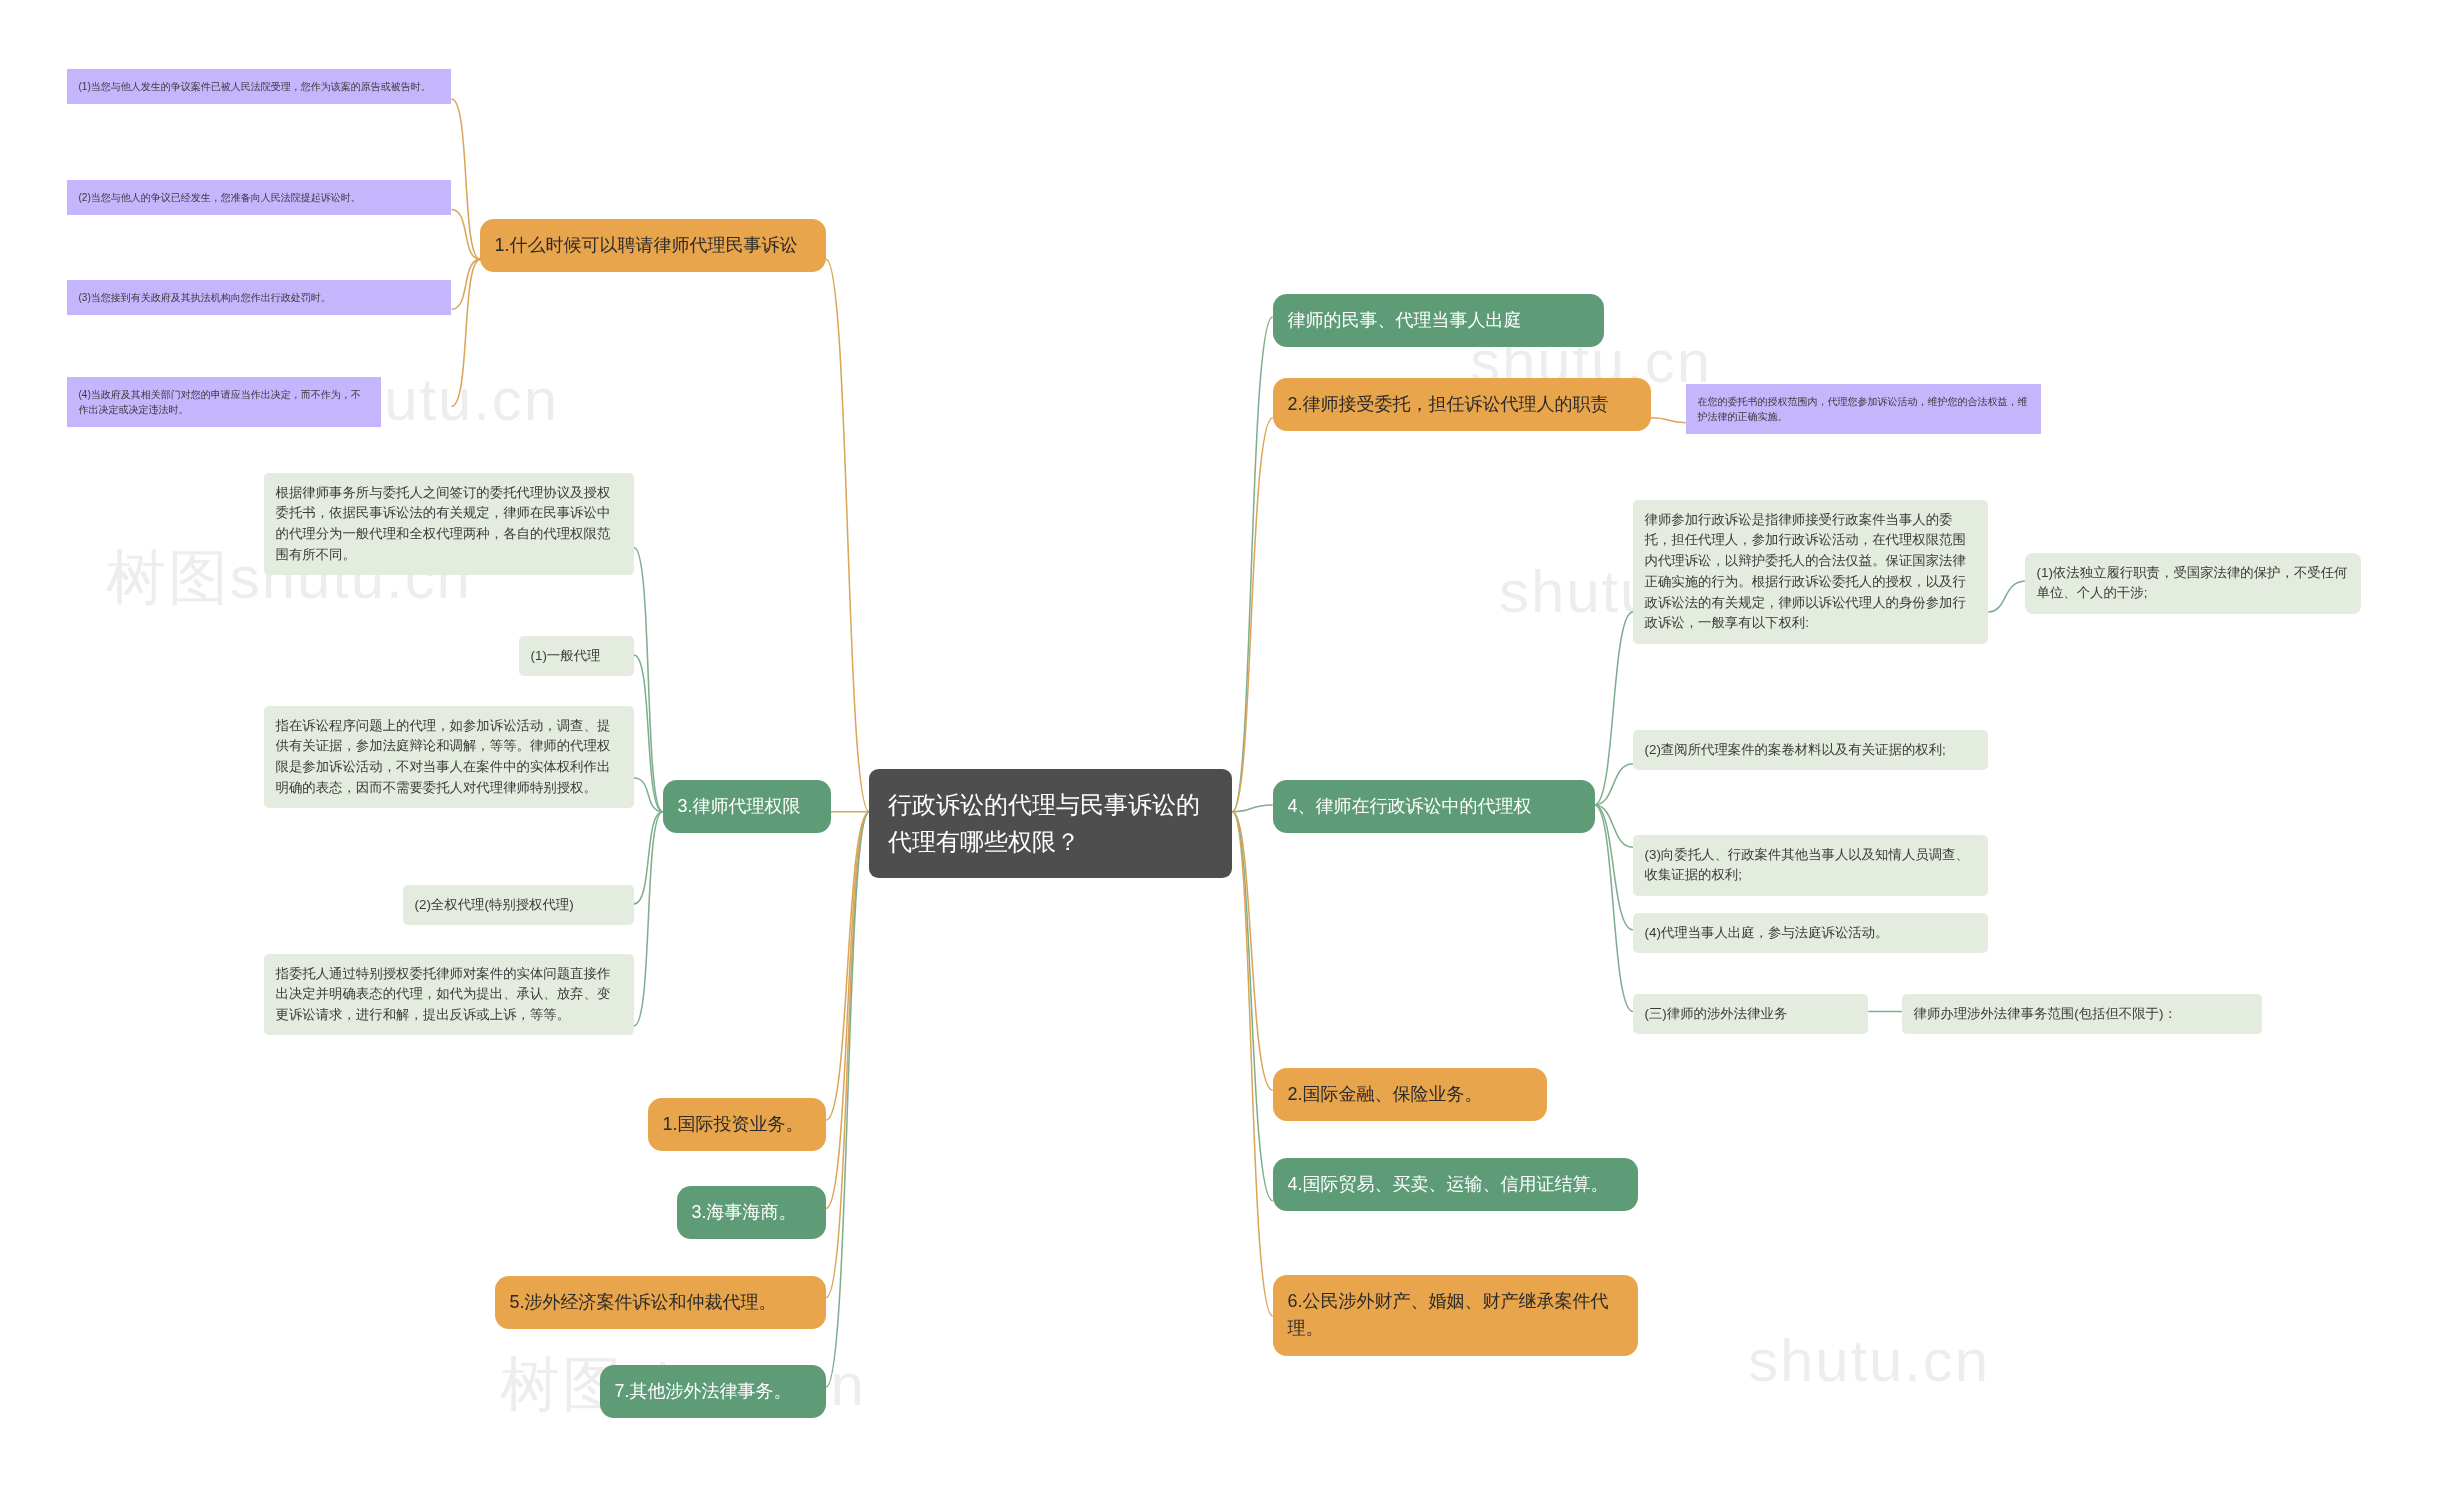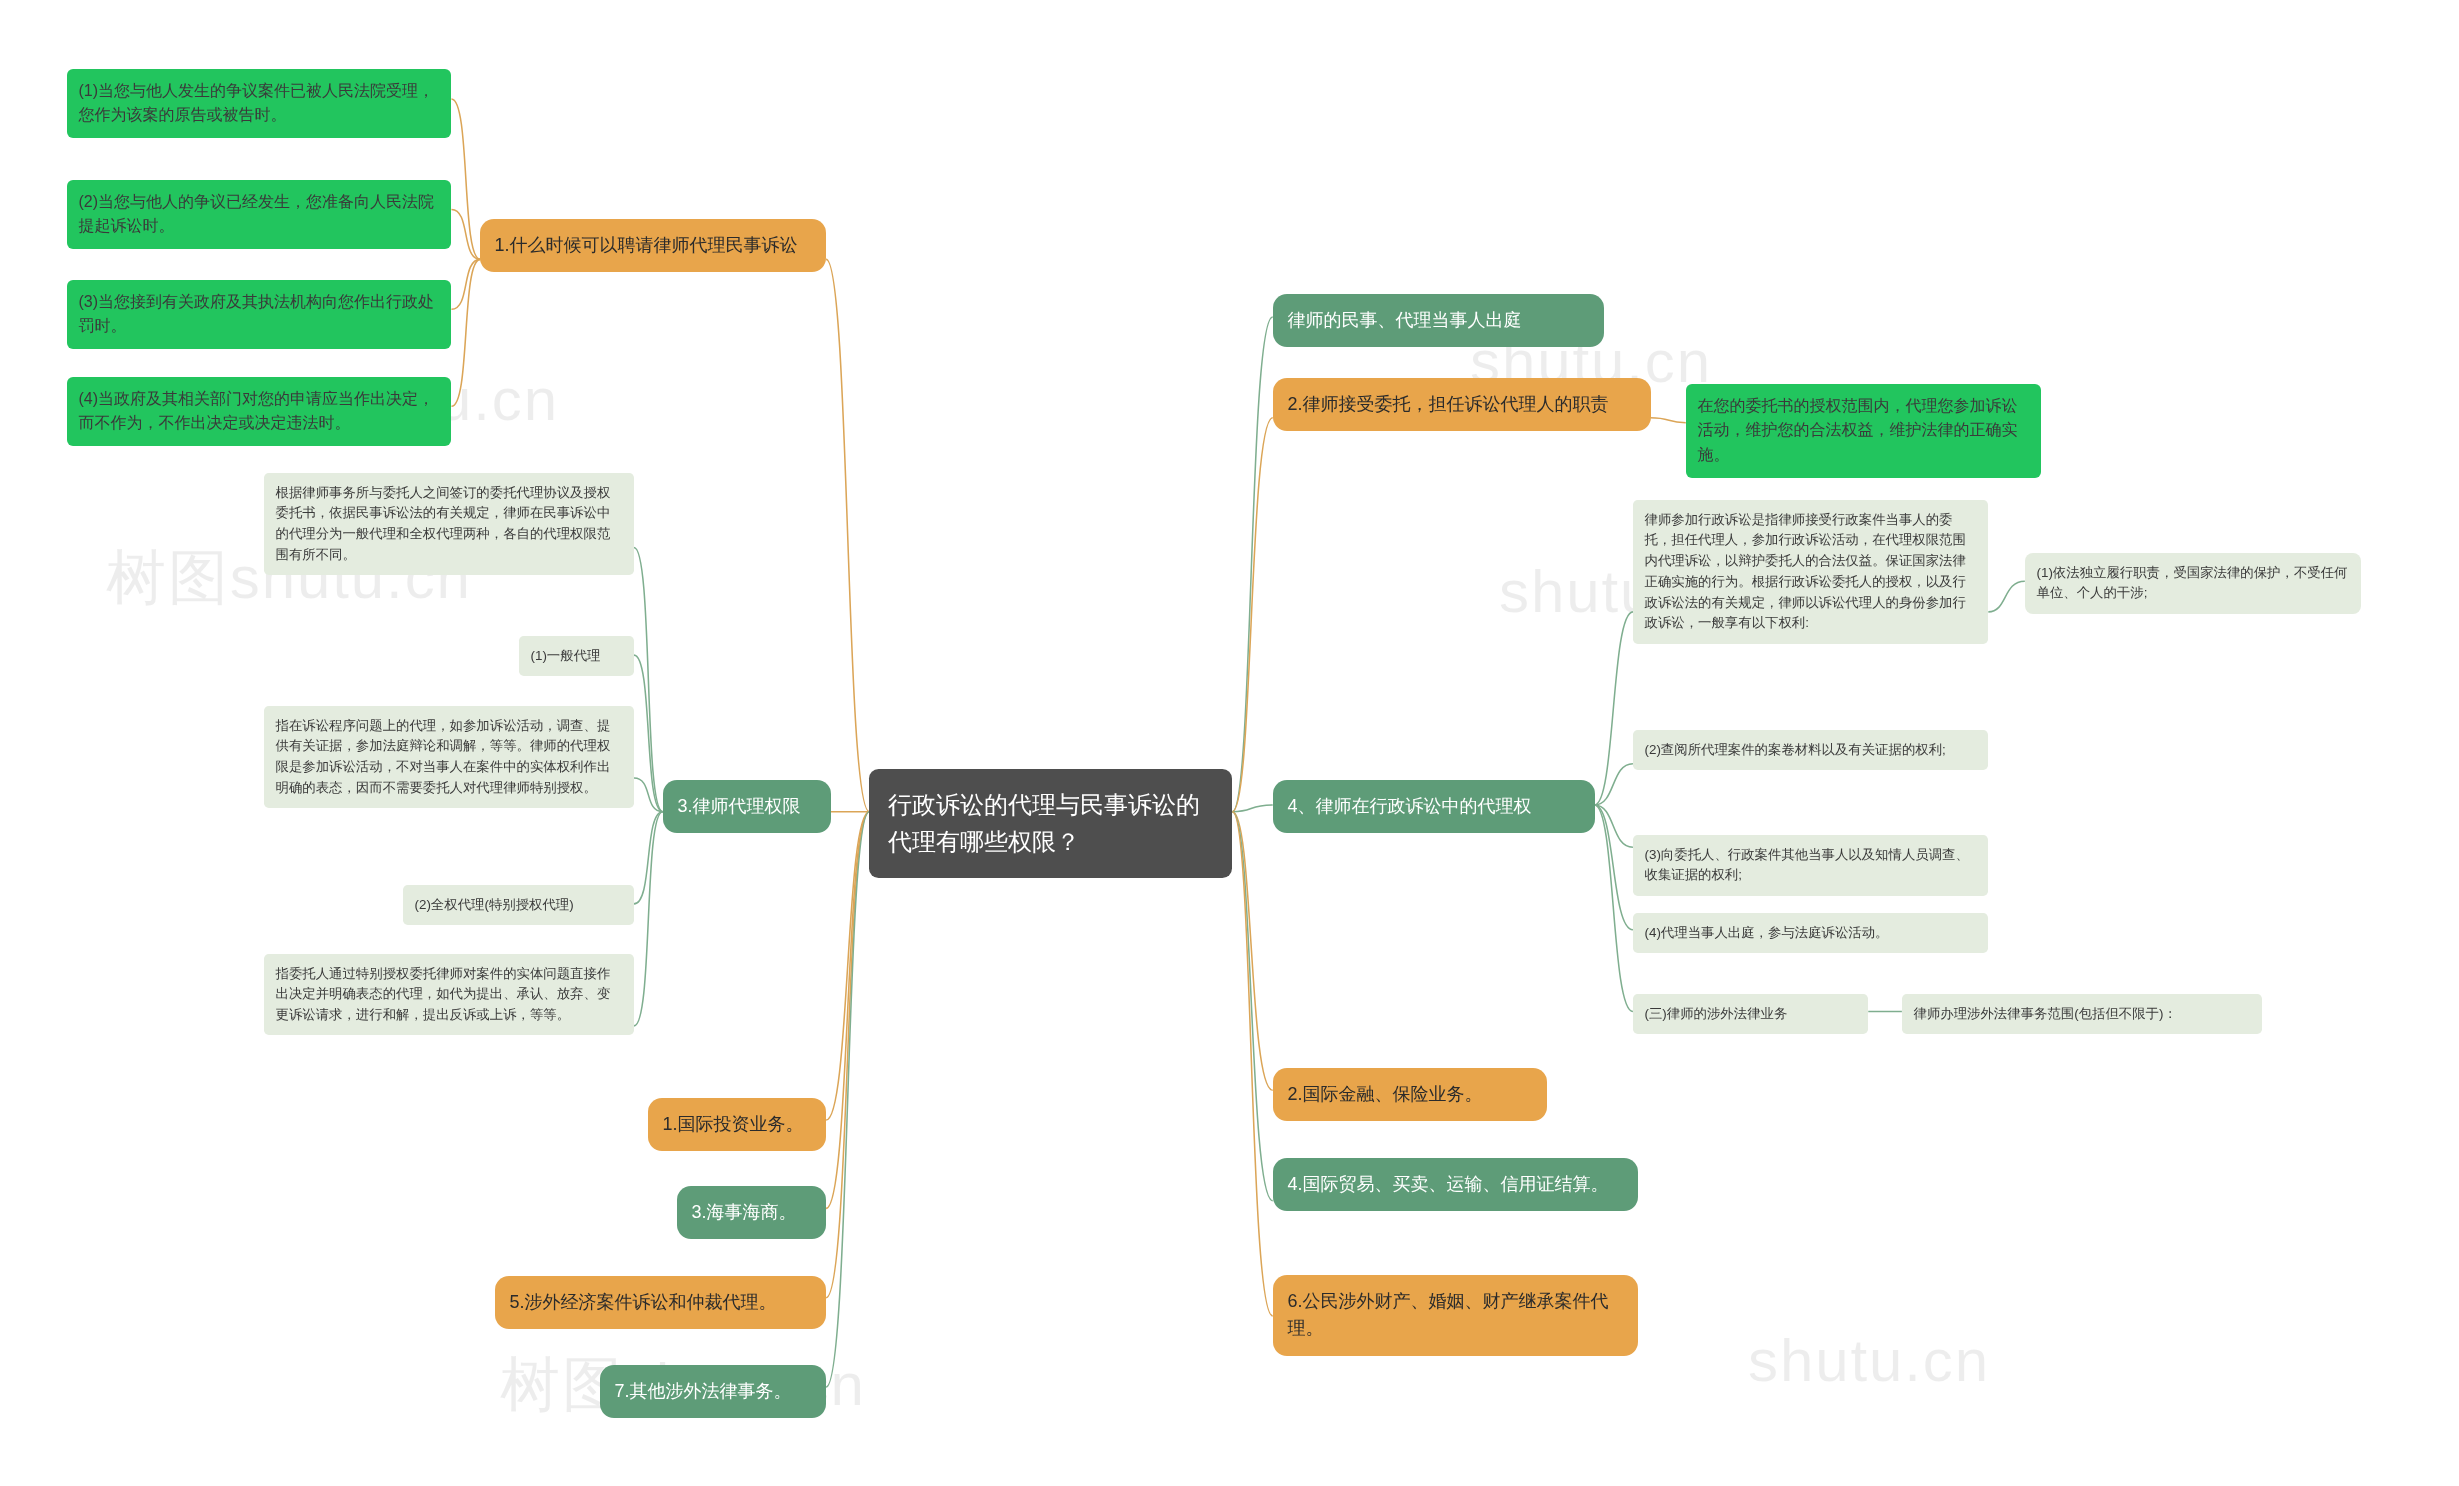--- a/index.html
+++ b/index.html
@@ -63,25 +63,25 @@
   
   .leaf-green {
     background: #e4ecdf;
     color: #3a3a3a;
     font-size: 13.4px;
     padding: 9.6px 11.5px;
     border-radius: 4.8px;
   }
   
   .leaf-orange {
-    background: #22c55e;
+    background: #c4b5fd;
     color: #3a3a3a;
-    font-size: 16px;
+    font-size: 10px;
     padding: 9.6px 11.5px;
-    border-radius: 6px;
+    border-radius: 0;
   }
   svg.links {
     position: absolute;
     left: 0; top: 0;
     width: 2459px;
     height: 1486px;
     pointer-events: none;
   }
   svg.links path {
     fill: none;
@@ -141,21 +141,21 @@
     <path class="s-green" d="M1945 1053 C 1965 1053, 1960 1053, 1980 1053"></path>
   </svg>
 
   <div class="node central" style="left:869px; top:769px; width:363px;">行政诉讼的代理与民事诉讼的代理有哪些权限？</div>
 
   <div class="node orange" style="left:480px; top:219px; width:346px;">1.什么时候可以聘请律师代理民事诉讼</div>
 
   <div class="node leaf-orange" style="left:67px; top:69px; width:384px;">(1)当您与他人发生的争议案件已被人民法院受理，您作为该案的原告或被告时。</div>
   <div class="node leaf-orange" style="left:67px; top:180px; width:384px;">(2)当您与他人的争议已经发生，您准备向人民法院提起诉讼时。</div>
   <div class="node leaf-orange" style="left:67px; top:280px; width:384px;">(3)当您接到有关政府及其执法机构向您作出行政处罚时。</div>
-  <div class="node leaf-orange" style="left:67px; top:377px; width:384px;">(4)当政府及其相关部门对您的申请应当作出决定，而不作为，不作出决定或决定违法时。</div>
+  <div class="node leaf-orange" style="left:67px; top:377px; width:314px;">(4)当政府及其相关部门对您的申请应当作出决定，而不作为，不作出决定或决定违法时。</div>
 
   <div class="node green" style="left:663px; top:780px; width:168px;">3.律师代理权限</div>
 
   <div class="node leaf-green" style="left:264px; top:473px; width:370px;">根据律师事务所与委托人之间签订的委托代理协议及授权委托书，依据民事诉讼法的有关规定，律师在民事诉讼中的代理分为一般代理和全权代理两种，各自的代理权限范围有所不同。</div>
   <div class="node leaf-green" style="left:519px; top:636px; width:115px;">(1)一般代理</div>
   <div class="node leaf-green" style="left:264px; top:706px; width:370px;">指在诉讼程序问题上的代理，如参加诉讼活动，调查、提供有关证据，参加法庭辩论和调解，等等。律师的代理权限是参加诉讼活动，不对当事人在案件中的实体权利作出明确的表态，因而不需要委托人对代理律师特别授权。</div>
   <div class="node leaf-green" style="left:403px; top:885px; width:231px;">(2)全权代理(特别授权代理)</div>
   <div class="node leaf-green" style="left:264px; top:954px; width:370px;">指委托人通过特别授权委托律师对案件的实体问题直接作出决定并明确表态的代理，如代为提出、承认、放弃、变更诉讼请求，进行和解，提出反诉或上诉，等等。</div>
 
   <div class="node orange" style="left:648px; top:1098px; width:178px;">1.国际投资业务。</div>

